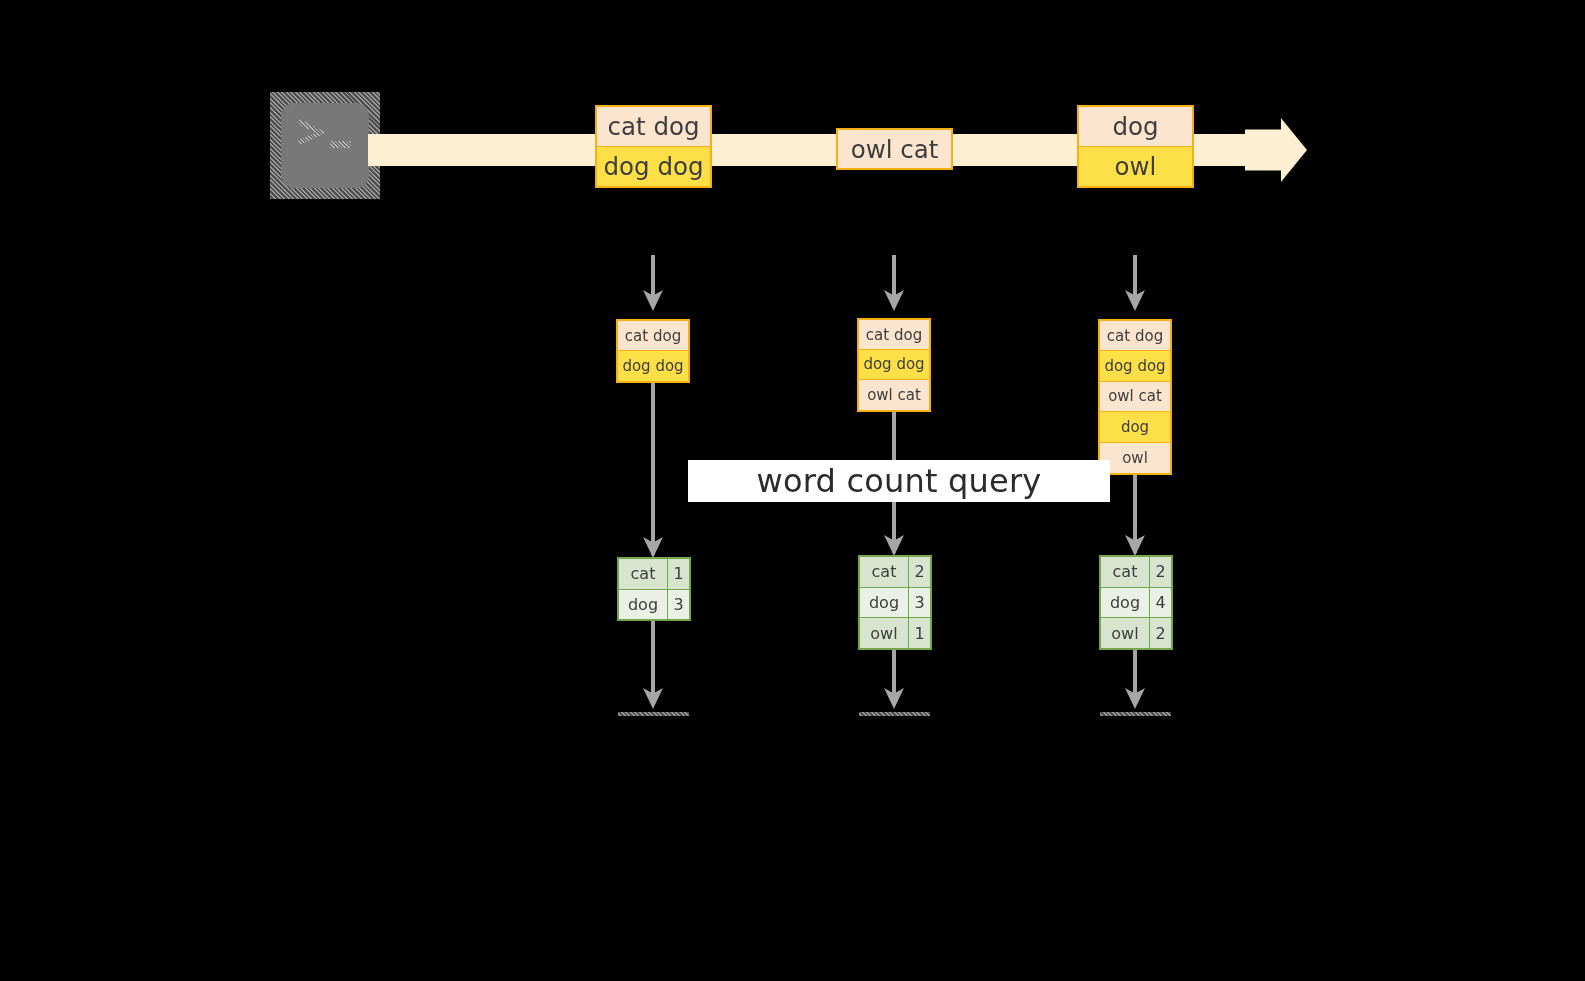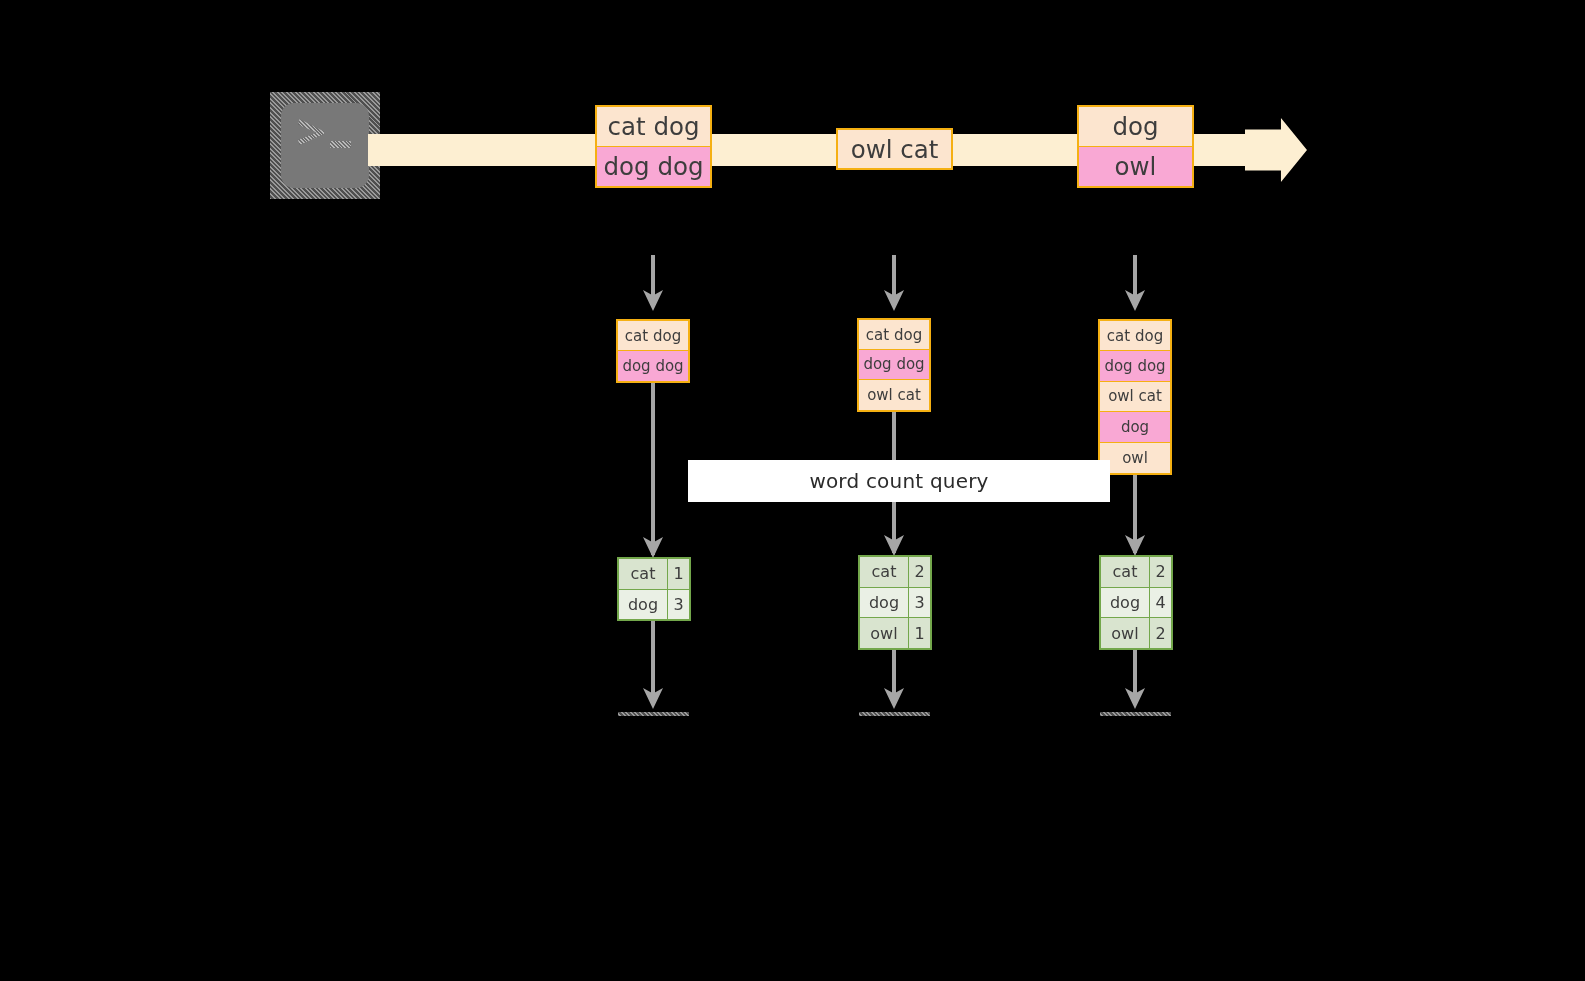--- a/index.html
+++ b/index.html
@@ -68,21 +68,21 @@
   .evrow {
     box-sizing: border-box;
     display: flex;
     align-items: center;
     justify-content: center;
     color: #3d3d3d;
     white-space: nowrap;
     background: #fce5cf;
     border-bottom: 1.6px solid #f5b012;
   }
-  .evrow.alt { background: #f9a8d4; }
+  .evrow.alt { background: #fde047; }
   .evrow:last-child { border-bottom: none; }
 
   
   #evbox-stream-1, #evbox-stream-2, #evbox-stream-3 { }
   #evbox-stream-1 .evrow,
   #evbox-stream-2 .evrow,
   #evbox-stream-3 .evrow { font-size: 24.5px; }
 
   
   .stack .evrow { font-size: 15px; }
@@ -139,21 +139,21 @@
 
   
   #query-banner {
     position: absolute;
     background: #ffffff;
     display: flex;
     align-items: center;
     justify-content: center;
   }
   #query-banner-label {
-    font-size: 20px;
+    font-size: 32px;
     color: #2b2b2b;
     white-space: nowrap;
     letter-spacing: 0.2px;
   }
 </style>
 </head>
 <body>
 
 <div id="stage">
 

